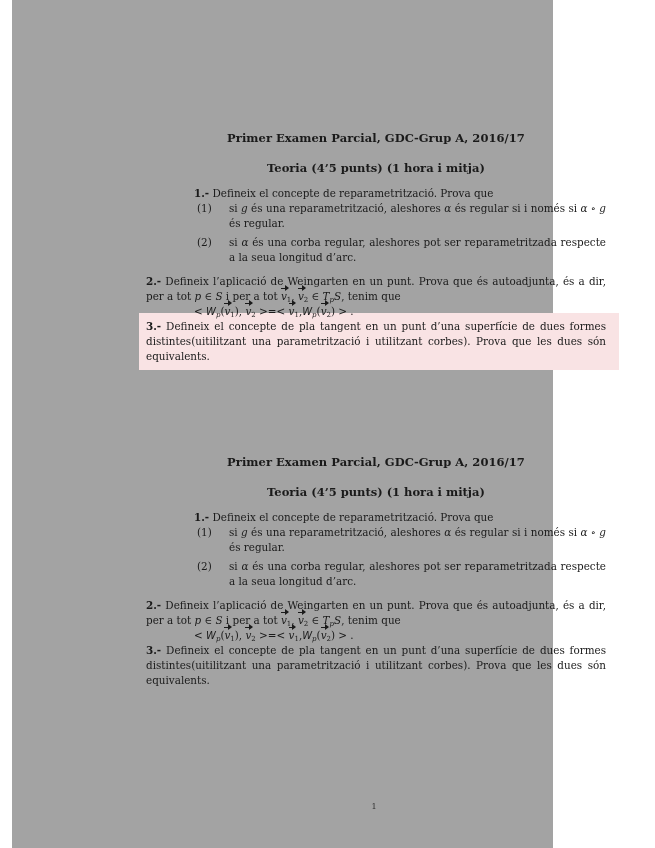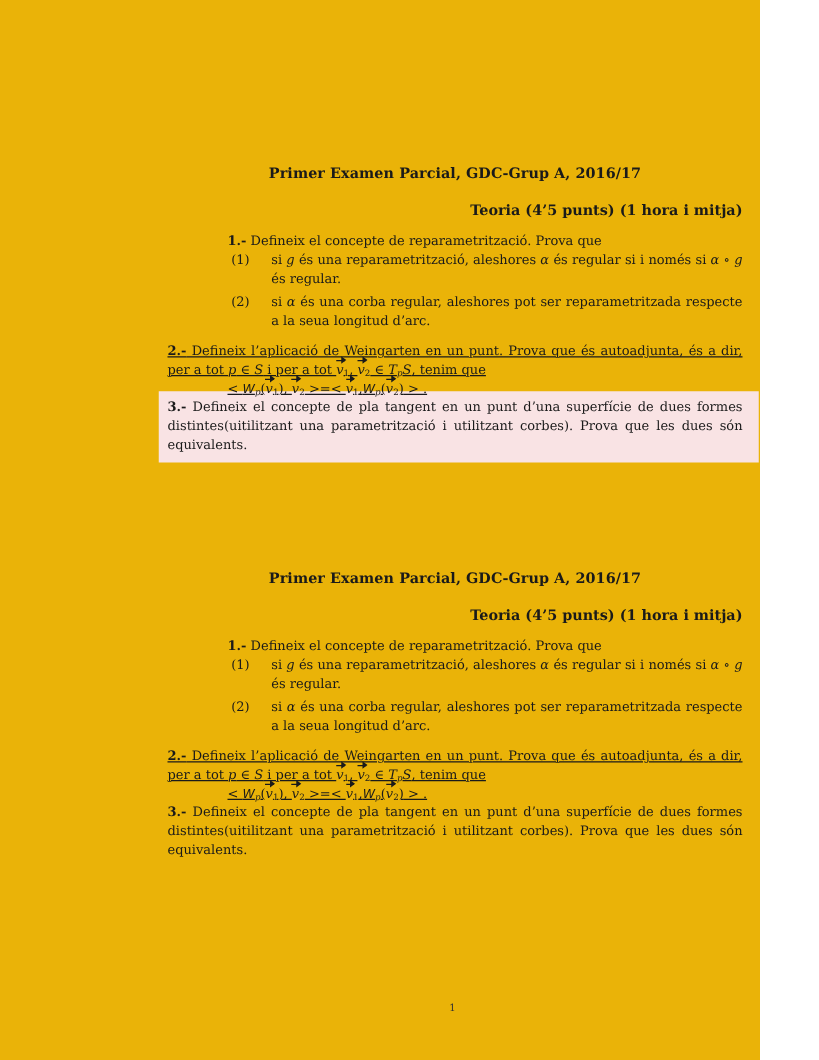--- a/index.html
+++ b/index.html
@@ -10,58 +10,58 @@
     body {
       width: 655px;
       height: 848px;
       position: relative;
       overflow: hidden;
       font-family: "DejaVu Serif", "Liberation Serif", serif;
       color: #1a1a1a;
     }
     .page {
       position: absolute;
-      left: 0; top: 0;
-      width: 608px; height: 848px;
-      background: #eab308;
+      left: 12px; top: 0;
+      width: 541px; height: 848px;
+      background: #a3a3a3;
     }
     .exam {
       position: absolute;
       left: 134px;
       width: 460px;
     }
     .exam-1 { top: 131px; }
     .exam-2 { top: 455px; }
 
     .title {
       text-align: center;
       font-weight: bold;
       font-size: 11.5px;
       letter-spacing: 0.05px;
       height: 14px;
       line-height: 14px;
       margin: 0;
       white-space: nowrap;
     }
     .subtitle {
-      text-align: right;
+      text-align: center;
       font-weight: bold;
       font-size: 11.5px;
       height: 14px;
       line-height: 14px;
       margin-top: 16px;
       white-space: nowrap;
     }
     .question {
       font-size: 10.4px;
       line-height: 15px;
       position: relative;
     }
     .q1 { margin-top: 11px; margin-left: 48px; }
-    .q2 { margin-top: 9px; text-decoration: underline; }
+    .q2 { margin-top: 9px; }
     .q3 { margin-top: 0; }
 
     .qnum { font-weight: bold; }
 
     .text-justify {
       text-align: justify;
       text-align-last: left;
     }
     .sub-item {
       position: relative;

